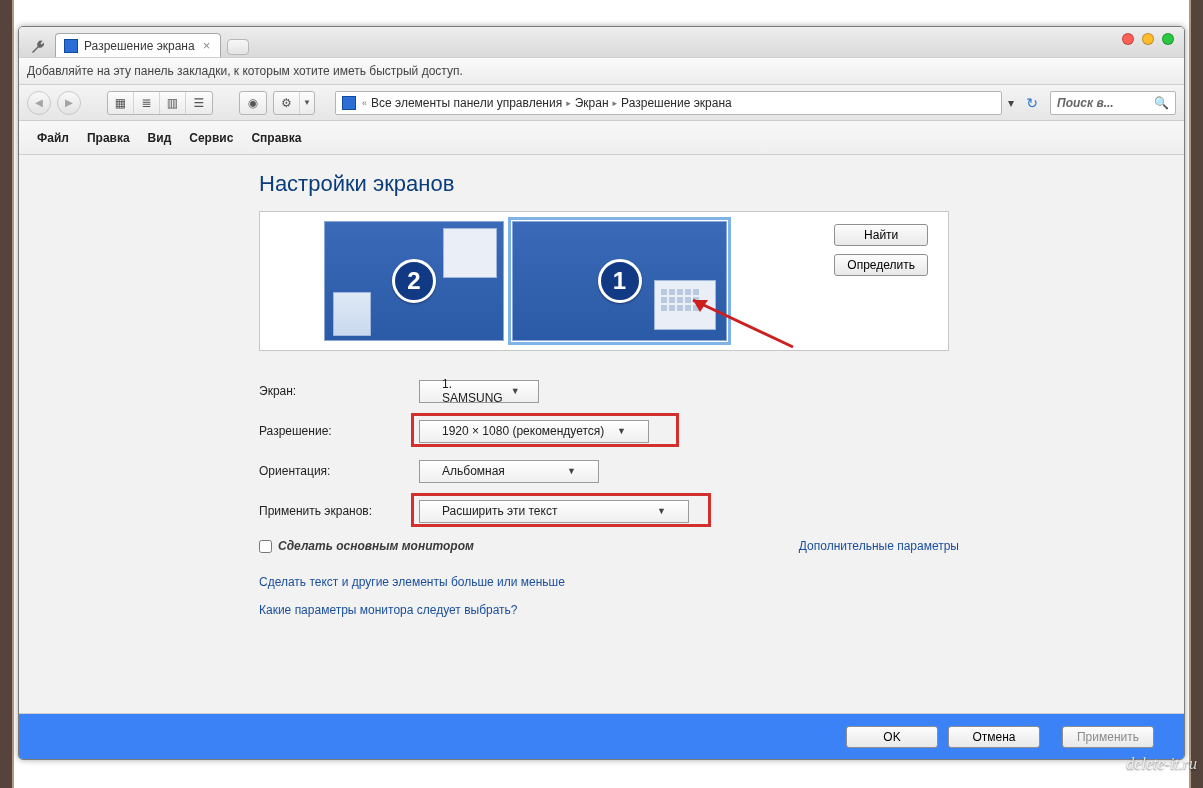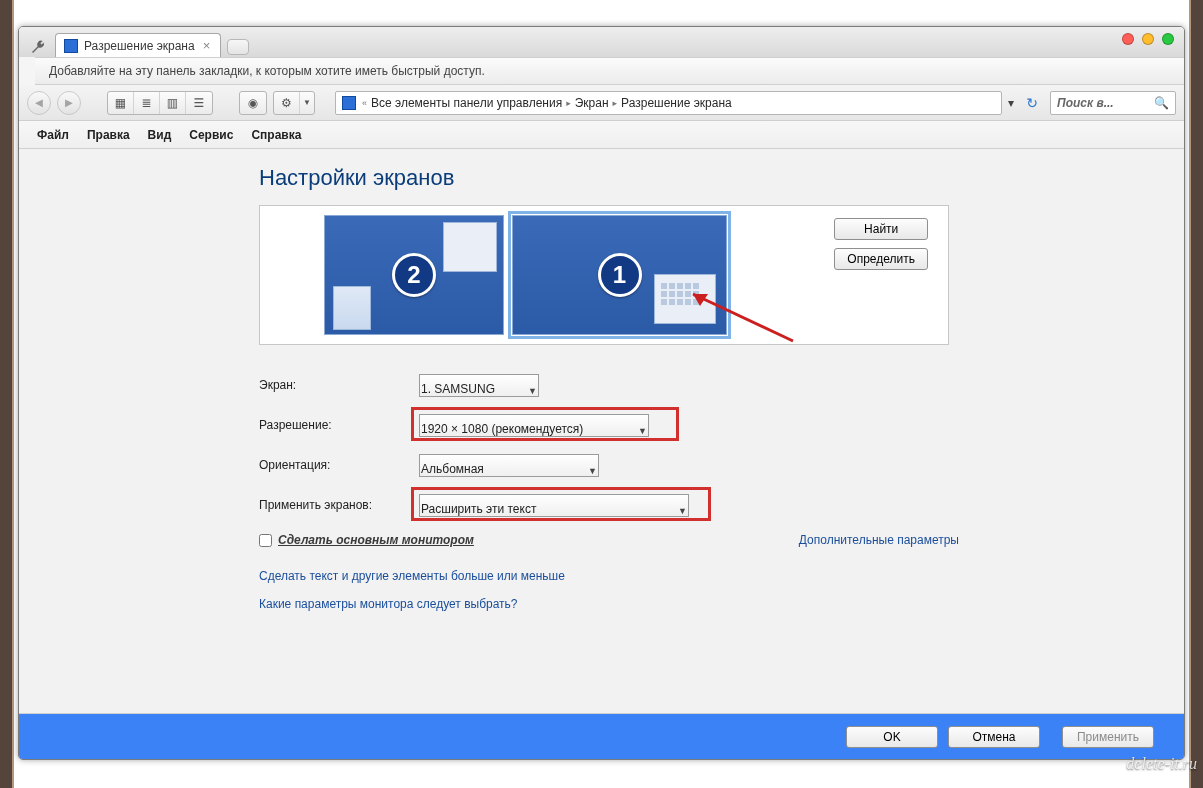--- a/index.html
+++ b/index.html
@@ -66,23 +66,22 @@
   }
   .traffic span { width:12px;height:12px;border-radius:50%;display:block;border:1px solid rgba(0,0,0,.25);}
   .tl-r{background:#ff5f57;} .tl-y{background:#ffbd2e;} .tl-g{background:#28c940;}
 
   .bookbar {
     height: 28px;
     background: linear-gradient(#fbfbfb,#ececec);
     border-top: 1px solid #cfcfcf;
     border-bottom: 1px solid #cfcfcf;
     display: flex; align-items: center;
-    padding: 0 14px;
+    padding: 0 8px;
     color: #444;
-    margin-left: 16px;
   }
 
   
   .explorer-top {
     height: 36px;
     background: linear-gradient(#f4f4f4,#e6e6e6);
     border-bottom: 1px solid #cfcfcf;
     display:flex;align-items:center;
     gap:6px; padding:0 8px;
   }
@@ -109,21 +108,21 @@
   .refresh{width:24px;height:24px;display:flex;align-items:center;justify-content:center;color:#2e78d0;font-size:14px;}
   .searchbox{
     width:126px;height:24px;border:1px solid #b5b5b5;background:#fff;border-radius:2px;
     display:flex;align-items:center;padding:0 6px;color:#666;font-style:italic;font-weight:bold;
     justify-content:space-between;
   }
   .searchbox .mag{color:#3a74c4;font-style:normal;font-weight:normal;}
 
   
   .menubar{
-    height:28px;background:linear-gradient(#f7f7f7,#efefef);
+    height:34px;background:linear-gradient(#f7f7f7,#efefef);
     border-bottom:1px solid #cfcfcf;
     display:flex;align-items:center;gap:2px;padding:5px 10px;
     font-size:12px;font-weight:bold;color:#222;
   }
   .menubar span{padding:3px 8px;border-radius:3px;}
 
   
   .content{
     flex:1;background:#f2f2f2;
     padding: 16px 0 0 240px;
@@ -177,30 +176,30 @@
     background:linear-gradient(#fdfdfd,#e8e8e8);
     font-size:12px;font-family:inherit;
     padding:0 12px;
   }
 
   .form{margin-top:20px;width:710px;}
   .row{display:flex;align-items:center;height:40px;position:relative;}
   .row label{width:160px;color:#222;}
   .dropdown{
     height:23px;border:1px solid #9b9b9b;background:linear-gradient(#fff,#efefef);
-    display:flex;align-items:flex-end;justify-content:space-between;
-    padding:0 1px;font-size:12px;min-width:120px;
+    display:flex;align-items:center;justify-content:space-between;
+    padding:0 22px;font-size:12px;min-width:120px;
   }
   .dropdown .arr{color:#444;font-size:9px;margin-left:8px;}
   .hl{border:3px solid #d22f2f;position:absolute;pointer-events:none;}
   .hl1{left:152px;top:2px;width:268px;height:34px;}
   .hl2{left:152px;top:2px;width:300px;height:34px;}
 
   .checkbox-row{display:flex;align-items:center;margin-top:8px;width:700px;justify-content:space-between;}
-  .chk{display:flex;align-items:center;gap:6px;font-style:italic;font-weight:bold;color:#3a3a3a;text-decoration:underline;}
+  .chk{display:flex;align-items:center;gap:6px;font-style:italic;font-weight:bold;color:#3a3a3a;}
   .chk input{width:13px;height:13px;}
   .linklike{color:#1a4e9c;}
 
   .links{margin-top:22px;display:flex;flex-direction:column;gap:14px;color:#1a4e9c;justify-content:center;}
 
   .footer{
     border-top:1px solid #cfcfcf;
     height:46px;background:#3b82f6;
     display:flex;align-items:center;justify-content:flex-end;
     gap:10px;padding-right:30px;

